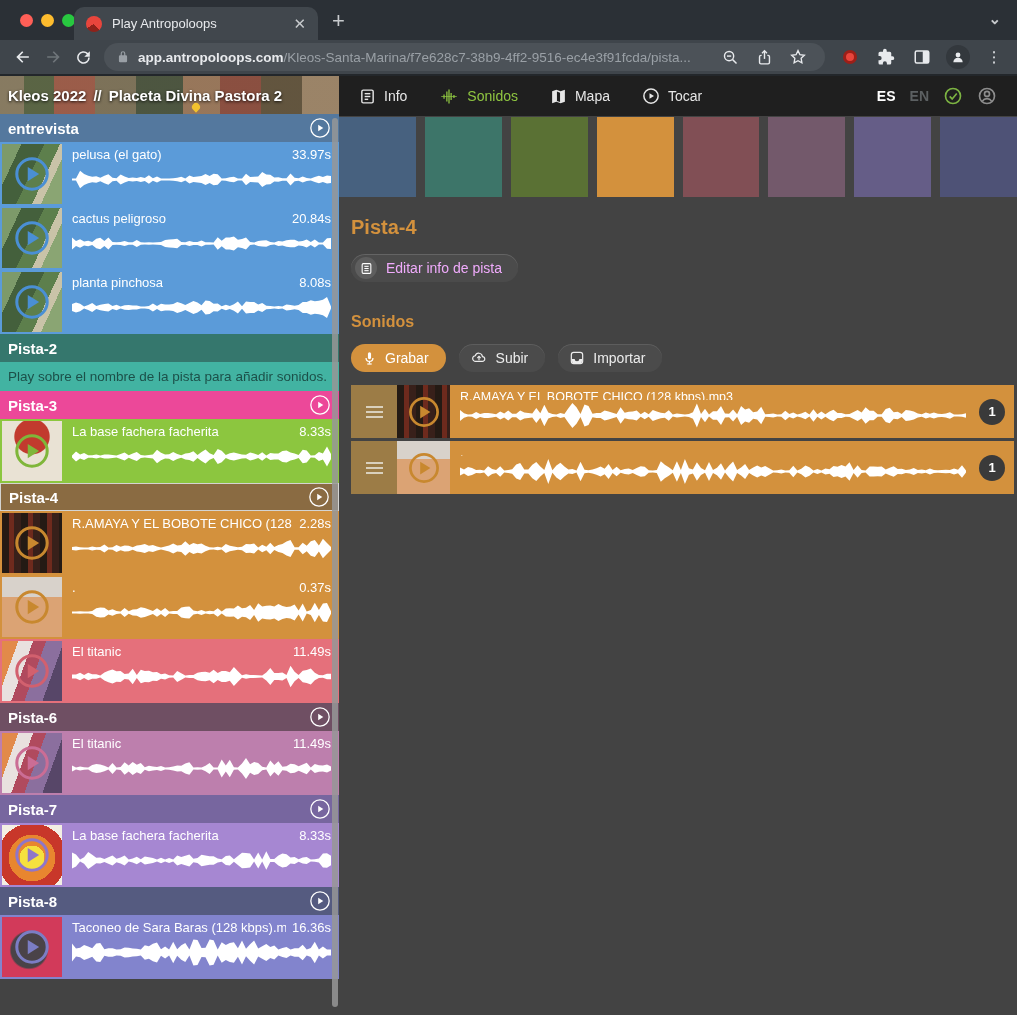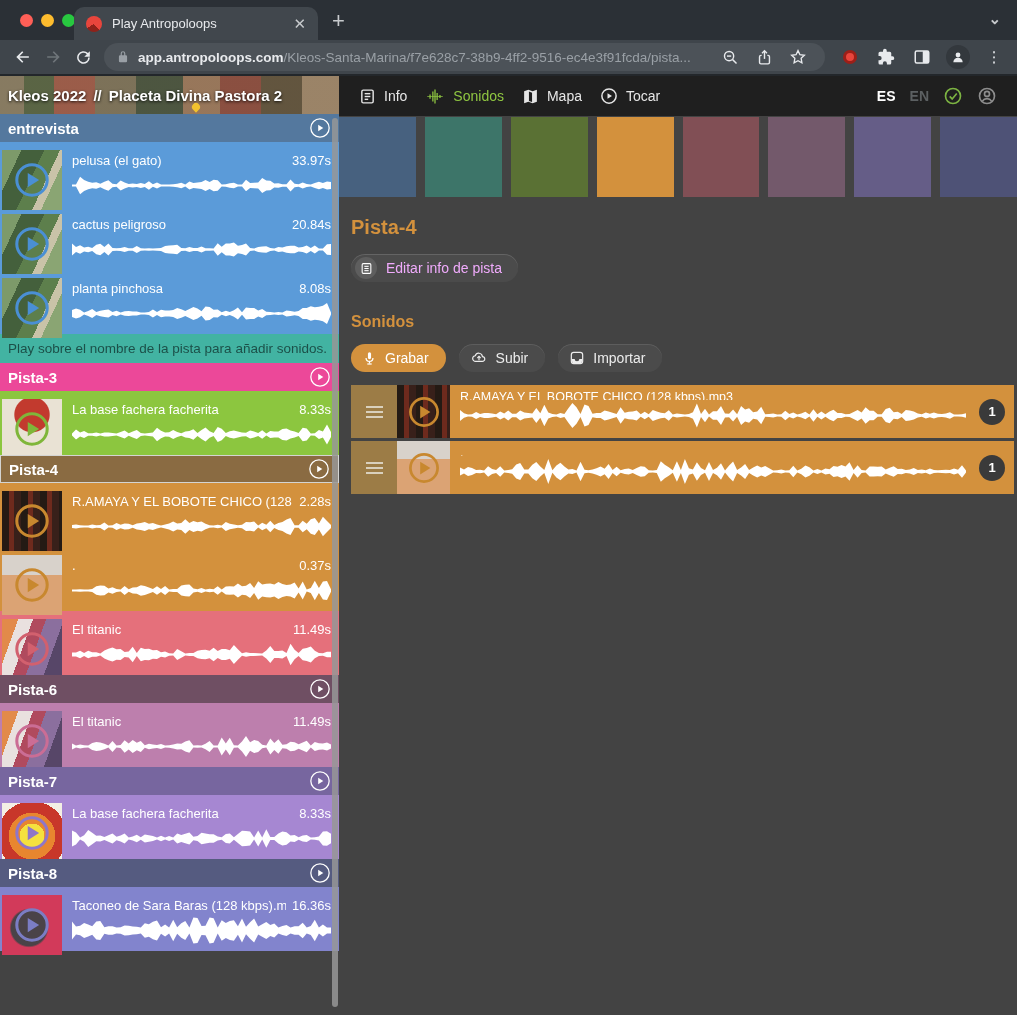--- a/index.html
+++ b/index.html
@@ -48,21 +48,21 @@
       linear-gradient(90deg,#9c8f72 0 7%,#65744f 7% 16%,#b46a55 16% 28%,#8f8468 28% 40%,
         #55624a 40% 54%,#b08a6a 54% 65%,#a05a4a 65% 77%,#6f6148 77% 89%,#b49a7a 89% 100%); }
   .photo-header::after { content:""; position:absolute; left:192px; bottom:3px; width:8px; height:8px;
     border-radius:50% 50% 50% 0; transform:rotate(-45deg); background:#f2c12e; }
   .photo-header .sep { margin:0 7px; font-weight:700; }
   .track-header { height:28px; display:flex; align-items:center; padding:0 8px;
     color:#fff; font-size:15px; font-weight:700; position:relative; }
   .track-header.sel { border:1px solid #d4d4d2; }
   .hplay { margin-left:auto; display:flex; }
   .empty-note { font-size:13.5px; padding:7px 8px; }
-  .srow { height:64px; display:flex; padding:8px 0 2px 2px; }
+  .srow { height:64px; display:flex; padding:2px 0 2px 2px; }
   .sthumb { width:60px; height:60px; flex:none; position:relative; }
   .ring { position:absolute; left:50%; top:50%; transform:translate(-50%,-50%); }
   .scontent { flex:1; min-width:0; margin-left:10px; padding-right:8px;
     display:flex; flex-direction:column; justify-content:flex-start; padding-top:3px; }
   .sline { display:flex; justify-content:space-between; color:#fff; font-size:13px; gap:6px; }
   .sline .stitle { white-space:nowrap; overflow:hidden; }
   .sline .sdur { flex:none; }
   .wave { height:27px; margin-top:4px; }
   .sb-scroll { position:absolute; right:1px; top:42px; bottom:6px; width:6px;
     background:rgba(150,150,150,.85); border-radius:3px; z-index:6; }
@@ -70,21 +70,21 @@
   
   .th-plants { background:linear-gradient(115deg,#7d9a6a 0 22%,#44603c 22% 48%,#5d7f4c 48% 66%,#c9c3a8 66% 76%,#8aa573 76% 100%); }
   .th-redhair { background:radial-gradient(circle at 50% 26%,#c23a2e 0 32%,#e9e2d4 34% 100%); }
   .th-darkstripes { background:repeating-linear-gradient(90deg,#241a14 0 7px,#6e2a1d 7px 12px,#38201a 12px 19px); }
   .th-face { background:linear-gradient(180deg,#d8d2cb 0 34%,#dba374 34% 100%); }
   .th-group { background:linear-gradient(110deg,#e28a4a 0 20%,#e9e1df 20% 38%,#b04a5e 38% 54%,#8b6f9e 54% 76%,#574668 76% 100%); }
   .th-fire { background:radial-gradient(circle at 50% 55%,#f5e13e 0 28%,#e8862f 28% 52%,#c8372a 52% 78%,#f3efe4 78% 100%); }
   .th-hat { background:radial-gradient(circle at 45% 55%,#4a4348 0 38%,#d23a5a 42% 100%); }
 
   
-  .appnav { height:40px; background:#1f1f1f; display:flex; align-items:center; padding:0 20px; gap:18px; }
+  .appnav { height:40px; background:#1f1f1f; display:flex; align-items:center; padding:0 20px; gap:32px; }
   .navitem { display:flex; align-items:center; gap:8px; color:#e6e6e6; font-size:14px; cursor:default; }
   .navitem.active { color:#8fc641; }
   .lang { margin-left:auto; display:flex; align-items:center; gap:14px; }
   .lang .es { color:#fff; font-weight:700; font-size:14px; }
   .lang .en { color:#5c6062; font-weight:700; font-size:14px; }
 
   
   .main { flex:1; position:relative; overflow:hidden; }
   .swatches { display:flex; gap:9px; margin-top:1px; height:80px; }
   .swatch { flex:1; }
@@ -269,20 +269,23 @@
            <div class="sline">
                 <span class="stitle">planta pinchosa</span>
            <span class="sdur">8.08s</span>
               </div>
            <div class="wave"><svg width="259" height="27" viewBox="0 0 259 27" preserveAspectRatio="none">
                   <polygon fill="#fff" points="0.0,9.9 4.0,8.6 8.1,9.7 12.1,12.5 16.2,11.1 20.2,8.9 24.3,12.0 28.3,10.8 32.4,10.0 36.4,9.4 40.5,12.1 44.5,10.8 48.6,12.4 52.6,11.3 56.7,11.1 60.7,11.5 64.8,11.6 68.8,12.5 72.8,12.5 76.9,12.1 80.9,9.6 85.0,12.1 89.0,9.8 93.1,10.6 97.1,10.5 101.2,9.9 105.2,8.1 109.3,9.3 113.3,10.9 117.4,8.9 121.4,6.9 125.5,8.6 129.5,11.2 133.5,6.4 137.6,6.9 141.6,9.7 145.7,9.6 149.7,12.3 153.8,10.8 157.8,11.9 161.9,10.2 165.9,7.6 170.0,12.2 174.0,7.4 178.1,7.9 182.1,8.0 186.2,10.4 190.2,8.9 194.3,11.7 198.3,12.1 202.3,12.5 206.4,11.9 210.4,12.5 214.5,10.4 218.5,10.9 222.6,11.8 226.6,11.0 230.7,7.9 234.7,8.0 238.8,6.2 242.8,7.3 246.9,6.7 250.9,5.7 255.0,3.0 259.0,12.4 259.0,14.6 255.0,24.0 250.9,21.3 246.9,20.3 242.8,19.7 238.8,20.8 234.7,19.0 230.7,19.1 226.6,16.0 222.6,15.2 218.5,16.1 214.5,16.6 210.4,14.5 206.4,15.1 202.3,14.5 198.3,14.9 194.3,15.3 190.2,18.1 186.2,16.6 182.1,19.0 178.1,19.1 174.0,19.6 170.0,14.8 165.9,19.4 161.9,16.8 157.8,15.1 153.8,16.2 149.7,14.7 145.7,17.4 141.6,17.3 137.6,20.1 133.5,20.6 129.5,15.8 125.5,18.4 121.4,20.1 117.4,18.1 113.3,16.1 109.3,17.7 105.2,18.9 101.2,17.1 97.1,16.5 93.1,16.4 89.0,17.2 85.0,14.9 80.9,17.4 76.9,14.9 72.8,14.5 68.8,14.5 64.8,15.4 60.7,15.5 56.7,15.9 52.6,15.7 48.6,14.6 44.5,16.2 40.5,14.9 36.4,17.6 32.4,17.0 28.3,16.2 24.3,15.0 20.2,18.1 16.2,15.9 12.1,14.5 8.1,17.3 4.0,18.4 0.0,17.1"></polygon>
                 </svg></div>
          </div>
           </div>
         </div>
+        <div class="track-header" style="background: rgb(53, 119, 109);">
+          <span>Pista-2</span>
+        </div>
         <div style="background: rgb(66, 179, 162);">
           <div class="empty-note" style="color:#1c5049">Play sobre el nombre de la pista para añadir sonidos.</div>
         </div>
         <div class="track-header" style="background: #ec4899;">
           <span>Pista-3</span>
           <span class="hplay">
             <svg class="ic" width="22" height="22" viewBox="0 0 24 24">
     <circle cx="12" cy="12" r="10" fill="none" stroke="#fff" stroke-width="1.4"></circle>
     <path d="M10 8.4v7.2l5.6-3.6z" fill="#fff"></path>
             </svg>

